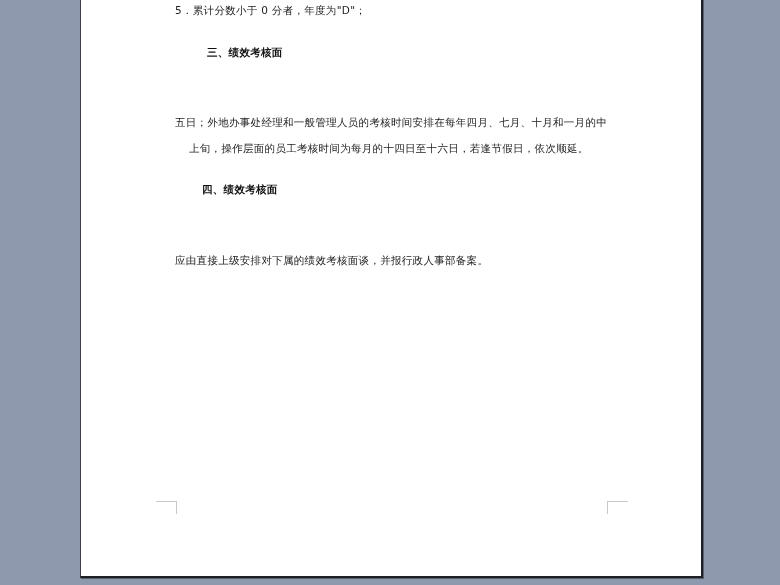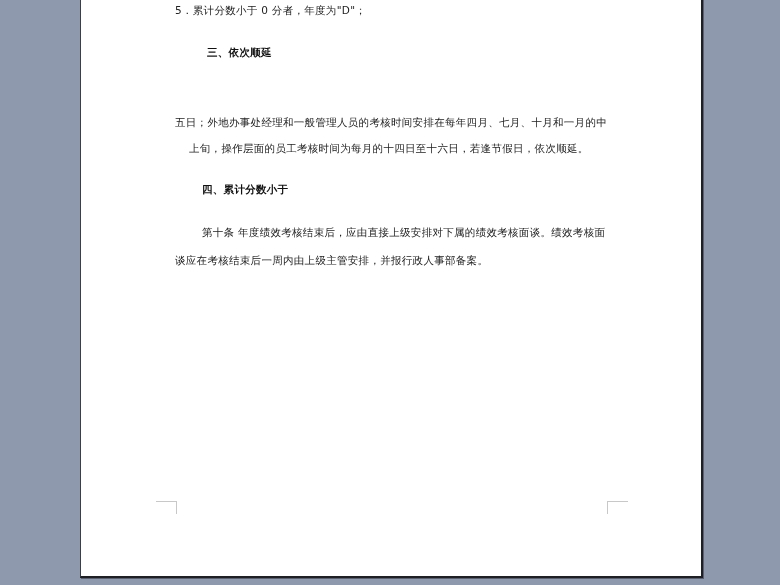--- a/index.html
+++ b/index.html
@@ -36,25 +36,24 @@
     left: 526px; top: 503px; width: 20px; height: 12px;
     border-top: 1px solid #c8c8c8; border-left: 1px solid #c8c8c8;
   }
 </style>
 </head>
 <body>
 
 <div class="page">
   <div class="line" style="left:94px; top:6px;">5．累计分数小于 0 分者，年度为"D"；</div>
 
-  <div class="line heading" style="left:126px; top:48px;">三、依次顺延</div>
+  <div class="line heading" style="left:126px; top:48px;">三、绩效考核面</div>
 
   <div class="line" style="left:94px; top:118px;">五日；外地办事处经理和一般管理人员的考核时间安排在每年四月、七月、十月和一月的中</div>
   <div class="line" style="left:94px; top:144px;margin-left:14px;">上旬，操作层面的员工考核时间为每月的十四日至十六日，若逢节假日，依次顺延。</div>
 
-  <div class="line heading" style="left:121px; top:185px;">四、累计分数小于</div>
+  <div class="line heading" style="left:121px; top:185px;">四、绩效考核面</div>
 
-  <div class="line" style="left:121px; top:228px;">第十条  年度绩效考核结束后，应由直接上级安排对下属的绩效考核面谈。绩效考核面</div>
-  <div class="line" style="left:94px; top:256px;">谈应在考核结束后一周内由上级主管安排，并报行政人事部备案。</div>
+  <div class="line" style="left:94px; top:256px;">应由直接上级安排对下属的绩效考核面谈，并报行政人事部备案。</div>
 
   <div class="corner corner-left"></div>
   <div class="corner corner-right"></div>
 </div>
 
 </body></html>

